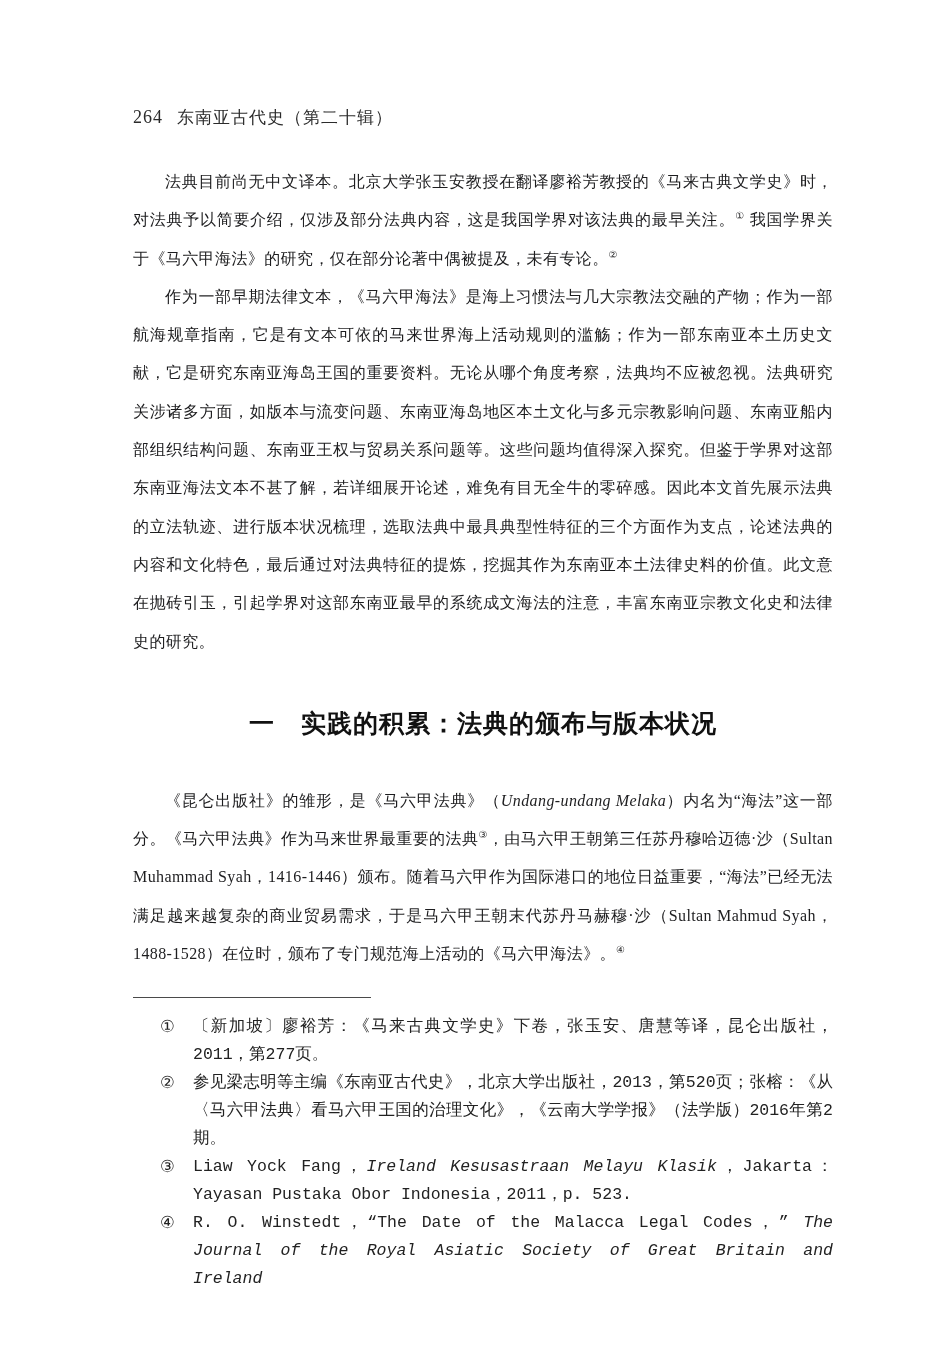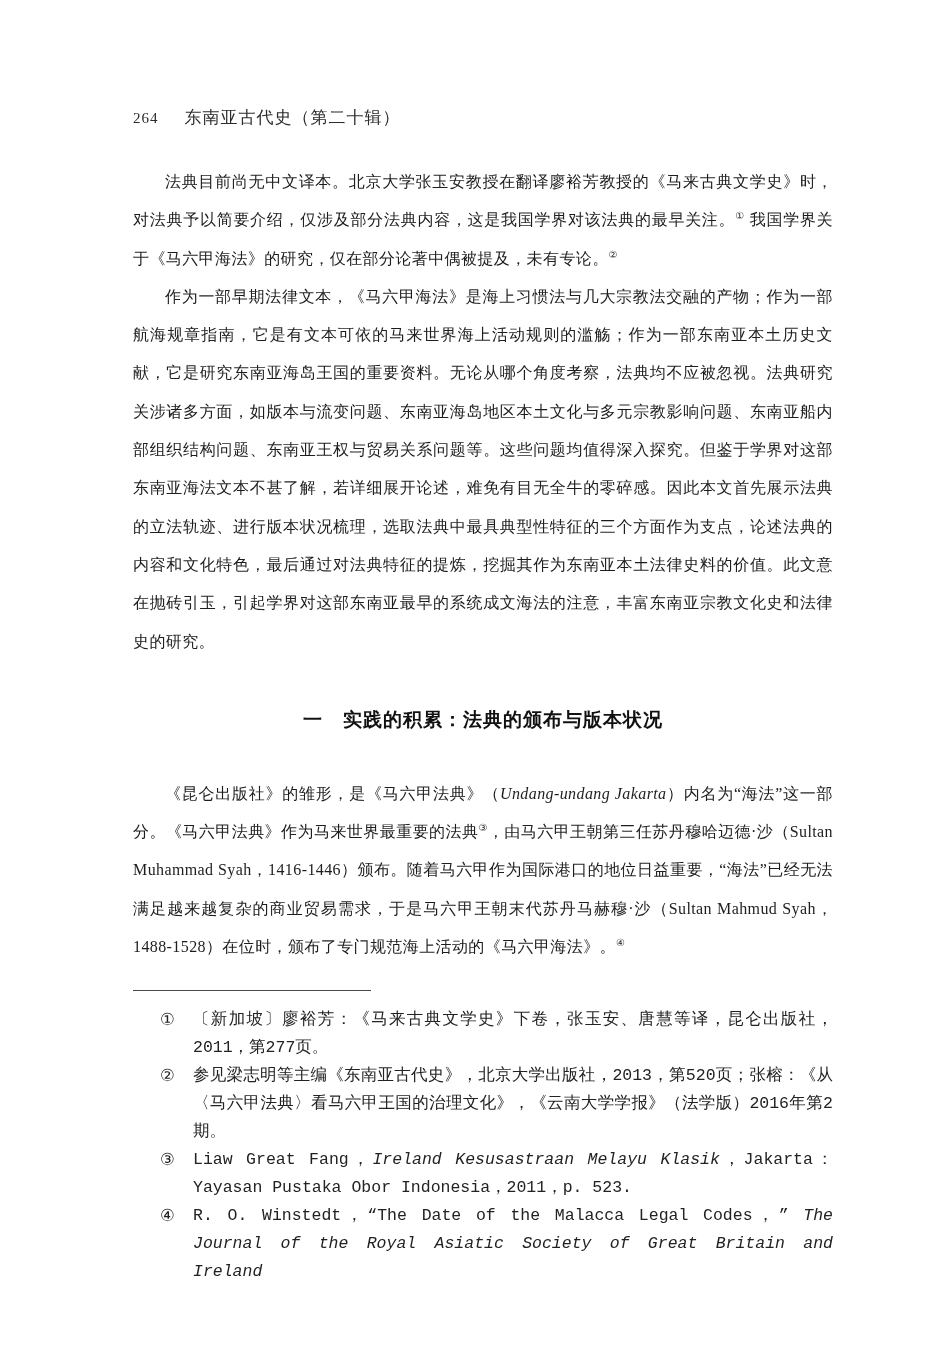--- a/index.html
+++ b/index.html
@@ -19,40 +19,40 @@
     top: 0;
     width: 700px;
   }
   .running-head {
     margin-top: 106px;
     font-size: 17px;
     color: #2b2b2b;
     letter-spacing: 1px;
   }
   .pagenum {
-    margin-right: 26px;
-    font-size: 15px;
+    margin-right: 14px;
+    font-size: 18px;
   }
   .body-text { margin-top: 34px; }
   .para {
     margin: 0;
     font-size: 16px;
     line-height: 38.3px;
     text-align: justify;
     text-indent: 2em;
     letter-spacing: 0.4px;
   }
   .para sup, .fn-text sup {
     font-size: 0.62em;
     vertical-align: super;
     line-height: 0;
   }
   .section-heading {
     font-family: "Liberation Sans", "DejaVu Sans", sans-serif;
-    font-size: 19px;
+    font-size: 25px;
     font-weight: bold;
     color: #111;
     text-align: center;
     margin: 46px 0 42px 0;
     letter-spacing: 1px;
   }
   .footnotes { margin-top: 24px; }
   .fn-rule {
     width: 238px;
     height: 1px;
@@ -76,39 +76,39 @@
 <div class="page">
 
   <header class="running-head">
     <span class="pagenum">264</span><span class="book-title">东南亚古代史（第二十辑）</span>
   </header>
 
   <main class="body-text">
     <p class="para"><span>法典目前尚无中文译本。北京大学张玉安教授在翻译廖裕芳教授的《马来古典文学史》时，对法典予以简要介绍，仅涉及部分法典内容，这是我国学界对该法典的最早关注。</span><sup>①</sup><span> 我国学界关于《马六甲海法》的研究，仅在部分论著中偶被提及，未有专论。</span><sup>②</sup></p>
     <p class="para"><span>作为一部早期法律文本，《马六甲海法》是海上习惯法与几大宗教法交融的产物；作为一部航海规章指南，它是有文本可依的马来世界海上活动规则的滥觞；作为一部东南亚本土历史文献，它是研究东南亚海岛王国的重要资料。无论从哪个角度考察，法典均不应被忽视。法典研究关涉诸多方面，如版本与流变问题、东南亚海岛地区本土文化与多元宗教影响问题、东南亚船内部组织结构问题、东南亚王权与贸易关系问题等。这些问题均值得深入探究。但鉴于学界对这部东南亚海法文本不甚了解，若详细展开论述，难免有目无全牛的零碎感。因此本文首先展示法典的立法轨迹、进行版本状况梳理，选取法典中最具典型性特征的三个方面作为支点，论述法典的内容和文化特色，最后通过对法典特征的提炼，挖掘其作为东南亚本土法律史料的价值。此文意在抛砖引玉，引起学界对这部东南亚最早的系统成文海法的注意，丰富东南亚宗教文化史和法律史的研究。</span></p>
     <h2 class="section-heading">一　实践的积累：法典的颁布与版本状况</h2>
-    <p class="para"><span>《昆仑出版社》的雏形，是《马六甲法典》（</span><i>Undang-undang Jakarta</i><span>）内名为“海法”这一部分。《马六甲法典》作为马来世界最重要的法典</span><sup>③</sup><span>，由马六甲王朝第三任苏丹穆哈迈德·沙（Sultan Muhammad Syah，1416-1446）颁布。随着马六甲作为国际港口的地位日益重要，“海法”已经无法满足越来越复杂的商业贸易需求，于是马六甲王朝末代苏丹马赫穆·沙（Sultan Mahmud Syah，1488-1528）在位时，颁布了专门规范海上活动的《马六甲海法》。</span><sup>④</sup></p>
+    <p class="para"><span>《昆仑出版社》的雏形，是《马六甲法典》（</span><i>Undang-undang Melaka</i><span>）内名为“海法”这一部分。《马六甲法典》作为马来世界最重要的法典</span><sup>③</sup><span>，由马六甲王朝第三任苏丹穆哈迈德·沙（Sultan Muhammad Syah，1416-1446）颁布。随着马六甲作为国际港口的地位日益重要，“海法”已经无法满足越来越复杂的商业贸易需求，于是马六甲王朝末代苏丹马赫穆·沙（Sultan Mahmud Syah，1488-1528）在位时，颁布了专门规范海上活动的《马六甲海法》。</span><sup>④</sup></p>
   </main>
 
   <footer class="footnotes">
     <div class="fn-rule"></div>
 
     <div class="footnote">
       <span class="fn-marker">①</span>
       <span class="fn-text"><span>〔新加坡〕廖裕芳：《马来古典文学史》下卷，张玉安、唐慧等译，昆仑出版社，2011，第277页。</span></span>
     </div>
 
     <div class="footnote">
       <span class="fn-marker">②</span>
       <span class="fn-text"><span>参见梁志明等主编《东南亚古代史》，北京大学出版社，2013，第520页；张榕：《从〈马六甲法典〉看马六甲王国的治理文化》，《云南大学学报》（法学版）2016年第2期。</span></span>
     </div>
 
     <div class="footnote">
       <span class="fn-marker">③</span>
-      <span class="fn-text"><span>Liaw Great Fang，</span><i>Ireland Kesusastraan Melayu Klasik</i><span>，Jakarta：Yayasan Pustaka Obor Indonesia，2011，p. 523.</span></span>
+      <span class="fn-text"><span>Liaw Yock Fang，</span><i>Ireland Kesusastraan Melayu Klasik</i><span>，Jakarta：Yayasan Pustaka Obor Indonesia，2011，p. 523.</span></span>
     </div>
 
     <div class="footnote">
       <span class="fn-marker">④</span>
       <span class="fn-text"><span>R. O. Winstedt，“The Date of the Malacca Legal Codes，” </span><i>The Journal of the Royal Asiatic Society of Great Britain and Ireland</i></span>
     </div>
   </footer>
 
 </div>
 

